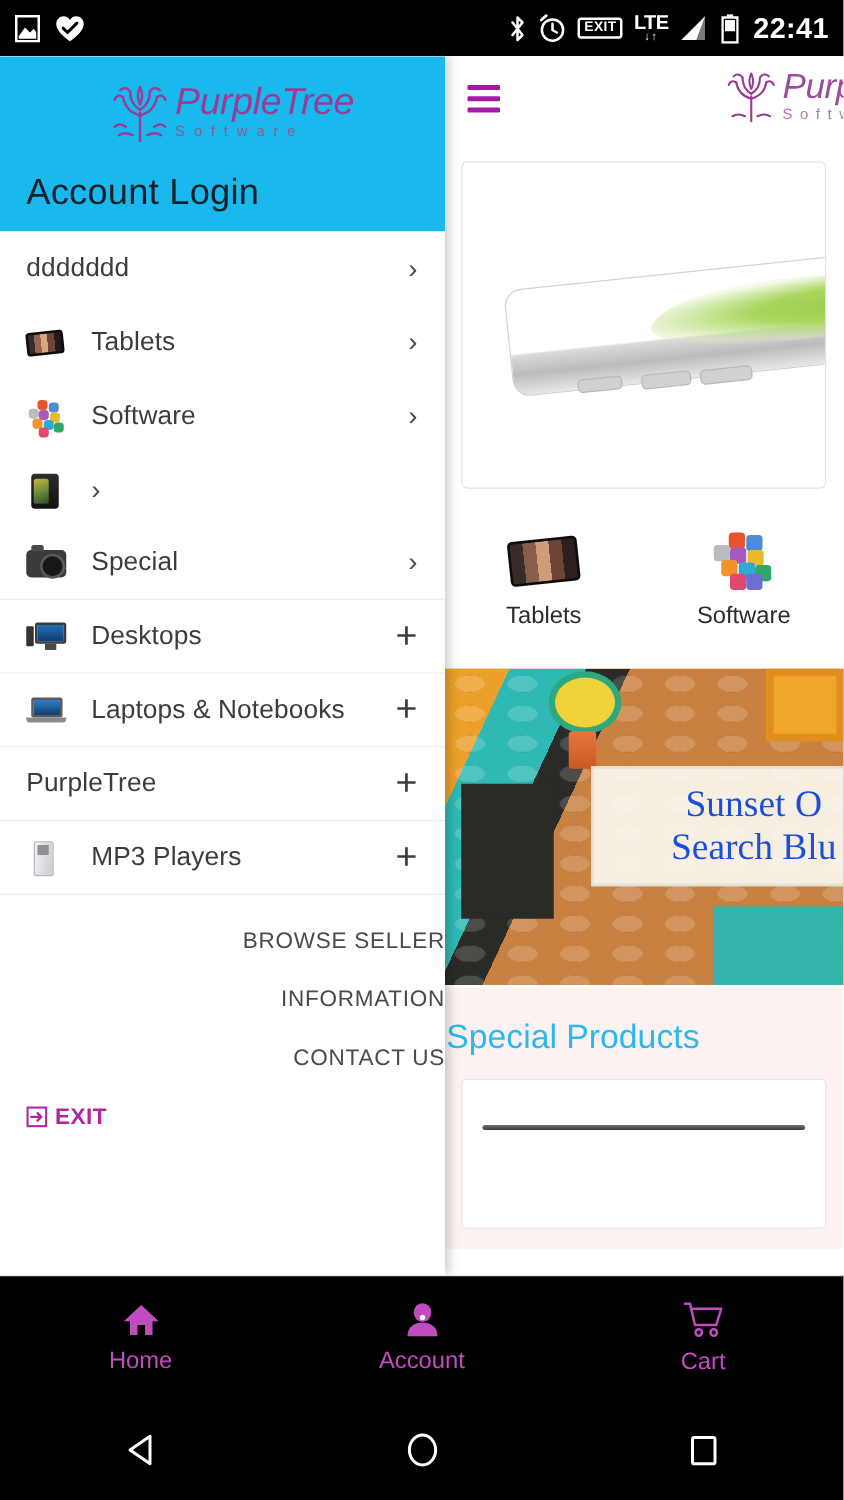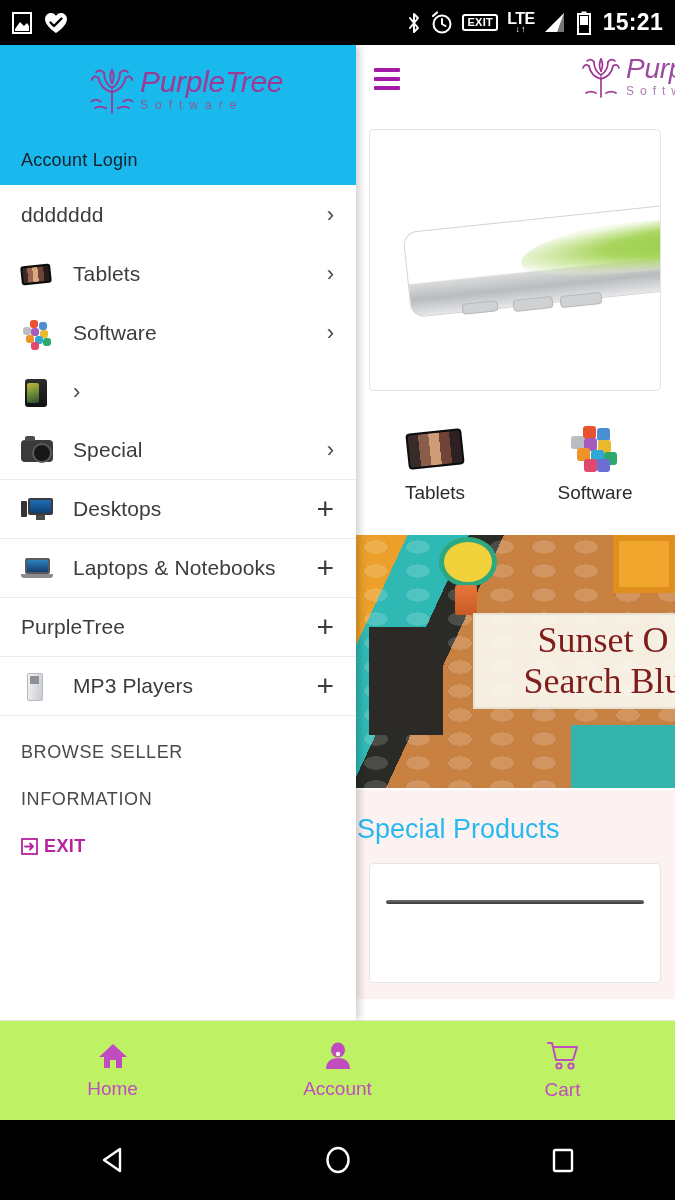--- a/index.html
+++ b/index.html
@@ -143,21 +143,21 @@
     background-image: radial-gradient(ellipse 20px 11px at 50% 50%, rgba(255,255,255,0.16) 0 60%, rgba(0,0,0,0.10) 62%, rgba(0,0,0,0) 64%);
     background-size: 42px 24px;
   }
   #banner-card {
     position: absolute; left: 118px; top: 78px;
     width: 260px; height: 96px;
     background: rgba(250,246,238,0.93);
     border: 2px solid #e7e1d2;
     display: flex; flex-direction: column; align-items: center; justify-content: center;
   }
-  .banner-line { font-family: "Liberation Serif", serif; font-size: 36px; color: #7f1d1d; line-height: 1.15; white-space: nowrap; text-align: right; }
+  .banner-line { font-family: "Liberation Serif", serif; font-size: 30px; color: #1d4ed8; line-height: 1.15; white-space: nowrap; text-align: right; }
   .banner-deco { position: absolute; }
 
   
   #special-section { background: #fdf2f2; padding: 24px 0 16px 0; margin-top: 2px; }
   #special-title { font-size: 27px; color: #2ab9ef; padding-left: 2px; }
   #special-card {
     margin: 18px 14px 0 14px; height: 120px; background: #ffffff;
     border: 1px solid #e6e6e6; border-radius: 4px; padding-top: 36px;
   }
   #special-card-bar { height: 4px; background: linear-gradient(180deg,#6f6f6f,#3a3a3a); margin: 0 16px; border-radius: 2px; }
@@ -176,21 +176,21 @@
     position: relative;
   }
   #drawer-logo {
     position: absolute; left: 88px; top: 18px;
     display: flex; align-items: center; gap: 4px;
   }
   #drawer-logo .logo-main { font-size: 30px; color: #9c3b95; }
   #drawer-logo .logo-sub { font-size: 12px; color: #8e5a8e; letter-spacing: 7px; }
   #drawer-account-login {
     position: absolute; left: 21px; bottom: 14px;
-    font-size: 18px; color: #16202a; letter-spacing: .2px;
+    font-size: 29px; color: #16202a; letter-spacing: .2px;
   }
 
   #drawer-menu { flex: 0 0 auto; }
   .menu-row {
     height: 59px; display: flex; align-items: center;
     padding: 0 22px 0 21px; background: #ffffff;
   }
   .menu-row.with-divider { border-bottom: 1px solid #ececec; }
   .menu-icon {
     width: 34px; height: 30px; margin-right: 18px;
@@ -215,35 +215,35 @@
   .ic-desktop .scr{position:absolute;left:7px;top:0;width:25px;height:17px;background:linear-gradient(180deg,#1f6fb5,#0d3f72);border:2px solid #3b3b3d;border-radius:2px;}
   .ic-desktop .stand{position:absolute;left:15px;top:17px;width:9px;height:5px;background:#4a4a4c;}
   .ic-desktop .twr{position:absolute;left:0;top:3px;width:6px;height:16px;background:#333336;border-radius:1px;}
   .ic-laptop { width: 32px; height: 22px; margin-top: 5px; position: relative;}
   .ic-laptop .lid{position:absolute;left:4px;top:0;width:25px;height:16px;background:linear-gradient(180deg,#2d7fc0,#123f6d);border:2px solid #5a5a5c;border-radius:2px;}
   .ic-laptop .base{position:absolute;left:0;top:16px;width:32px;height:4px;background:#8b8b8e;border-radius:0 0 3px 3px;}
   .ic-mp3 { width: 16px; height: 28px; margin-top: 2px; margin-left: 6px; background: linear-gradient(100deg,#f2f3f5,#c8cbd0); border:1px solid #b6b9be; border-radius:2px; position:relative;}
   .ic-mp3::after{content:"";position:absolute;left:2px;top:2px;width:9px;height:8px;background:#8d9197;}
 
   
-  #drawer-links { padding: 26px 0 0 21px; }
+  #drawer-links { padding: 26px 0 0 21px; text-align: right; }
   .drawer-link {
     font-size: 18px; color: #4a4a4a; letter-spacing: .6px;
     margin-bottom: 26px; display: block;
   }
   #exit-link {
     font-size: 18px; color: #b5239f; letter-spacing: .4px;
     display: flex; align-items: center; gap: 6px; font-weight: bold;
   }
 
   
   #tab-bar {
     position: absolute; top: 1020px; left: 0;
     width: 675px; height: 100px;
-    background: #bef264;
+    background: #000000;
     border-top: 1px solid #e3e3e3;
     display: flex;
   }
   .tab-item {
     flex: 1; display: flex; flex-direction: column;
     align-items: center; justify-content: center; gap: 8px;
   }
   .tab-label { font-size: 19px; color: #c04cc0; }
 
   
@@ -286,21 +286,21 @@
       </div>
       <svg class="sb-ico" width="24" height="22" viewBox="0 0 24 22">
         <path d="M1 20 L20 1 L20 20 Z" fill="#fff"></path>
         <path d="M20 1 L20 20 L13 20 Z" fill="#777"></path>
       </svg>
       <svg class="sb-ico" width="14" height="24" viewBox="0 0 14 24">
         <rect x="4.5" y="0.5" width="5" height="2.5" fill="#fff"></rect>
         <rect x="1" y="3" width="12" height="20" fill="none" stroke="#fff" stroke-width="2"></rect>
         <rect x="3" y="5" width="8" height="9" fill="#fff"></rect>
       </svg>
-      <div id="clock">15:21</div>
+      <div id="clock">22:41</div>
     </div>
   </div>
 
   <div id="app-body">
 
     <div id="main-content">
 
       <div id="main-header">
         <div id="hamburger-btn">
           <span></span>
@@ -501,20 +501,21 @@
               <div class="ic-mp3"></div>
             </div>
           <div class="menu-label">MP3 Players</div>
           <div class="menu-plus">+</div>
         </div>
       </div>
 
       <div id="drawer-links">
         <div class="drawer-link">BROWSE SELLER</div>
         <div class="drawer-link">INFORMATION</div>
+        <div class="drawer-link">CONTACT US</div>
         <div id="exit-link">
           <svg width="17" height="17" viewBox="0 0 17 17">
             <rect x="1" y="1" width="15" height="15" fill="none" stroke="#b5239f" stroke-width="1.8"></rect>
             <path d="M4 8.5 L12 8.5 M9 5.5 L12 8.5 L9 11.5" fill="none" stroke="#b5239f" stroke-width="1.8" stroke-linecap="round" stroke-linejoin="round"></path>
           </svg>
           <span>EXIT</span>
         </div>
       </div>
     </div>
   </div>

